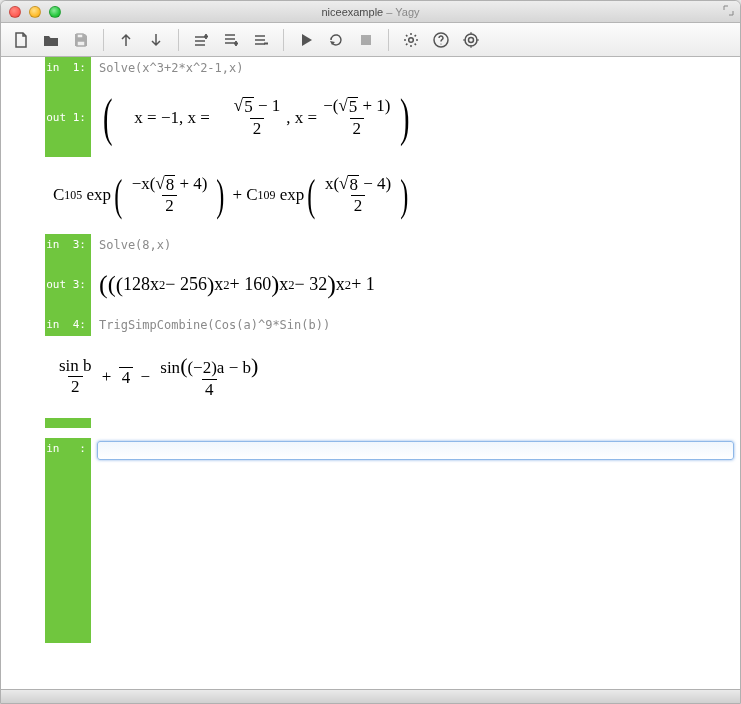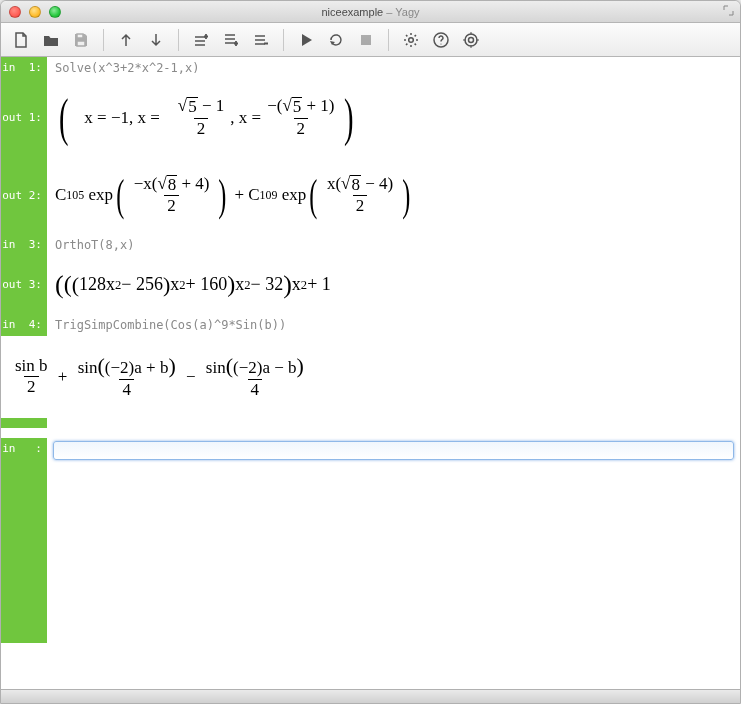--- a/index.html
+++ b/index.html
@@ -66,20 +66,21 @@
   
   .notebook {
     position:absolute;
     top:56px; left:0; right:0; bottom:14px;
     background:#fff;
     overflow-y:auto;
   }
   .row {
     display:flex;
     align-items:stretch;
+    padding-left:44px;
   }
   .gutter {
     width:46px;
     flex:0 0 46px;
     background:#70c63e;
     color:#fff;
     font-family: Menlo, Monaco, monospace;
     font-size:11px;
     text-align:right;
     padding: 4px 5px 4px 0;
@@ -292,41 +293,40 @@
 
   <div class="row">
     <div class="gutter in-label">in  1:</div>
     <div class="cell input-code">Solve(x^3+2*x^2-1,x)</div>
   </div>
   <div class="row">
     <div class="gutter out-label">out 1:</div>
     <div class="cell output-math">
       <span class="math nowrap">
         <span class="bigparen">(</span>
-        <span style="margin:0 12px">x = −1,&nbsp;x =</span>
+        <span style="margin:0 18px">x = −1,&nbsp;x =</span>
         <span class="frac">
           <span class="num"><span class="sqrt">
                 <span class="radicand">5</span>
               </span> − 1</span>
           <span class="den">2</span>
         </span>
         <span>,&nbsp;x =</span>
         <span class="frac">
           <span class="num">−(<span class="sqrt">
                 <span class="radicand">5</span>
               </span> + 1)</span>
           <span class="den">2</span>
         </span>
         <span class="bigparen">)</span>
       </span>
     </div>
   </div>
 
   <div class="row">
-    <div class="gutter out-label">out 2:</div>
     <div class="cell output-math">
       <span class="math nowrap">
         C<sub>105</sub>&nbsp;exp
         <span class="medparen">(</span>
         <span class="frac">
           <span class="num">−x(<span class="sqrt">
                 <span class="radicand">8</span>
               </span> + 4)</span>
           <span class="den">2</span>
         </span>
@@ -339,21 +339,21 @@
               </span> − 4)</span>
           <span class="den">2</span>
         </span>
         <span class="medparen">)</span>
       </span>
     </div>
   </div>
 
   <div class="row">
     <div class="gutter in-label">in  3:</div>
-    <div class="cell input-code">OrthoT(8,x)</div>
+    <div class="cell input-code">Solve(8,x)</div>
   </div>
   <div class="row">
     <div class="gutter out-label">out 3:</div>
     <div class="cell output-math" style="padding:14px 8px">
       <span class="math nowrap" style="font-size:18px">
         <span style="font-size:26px">(</span><span style="font-size:24px">(</span><span style="font-size:22px">(</span>128x<sup>2</sup> − 256<span style="font-size:22px">)</span>x<sup>2</sup> + 160<span style="font-size:24px">)</span>x<sup>2</sup> − 32<span style="font-size:26px">)</span>x<sup>2</sup> + 1
       </span>
     </div>
   </div>
 
@@ -363,21 +363,20 @@
   </div>
   <div class="row">
     <div class="cell output-math">
       <span class="math nowrap">
         <span class="frac">
             <span class="num">sin&nbsp;b</span>
             <span class="den">2</span>
           </span>
         &nbsp;+&nbsp;
         <span class="frac">
-            <span class="num">sin<span style="font-size:22px">(</span>(−2)a + b<span style="font-size:22px">)</span></span>
             <span class="den">4</span>
           </span>
         &nbsp;−&nbsp;
         <span class="frac">
             <span class="num">sin<span style="font-size:22px">(</span>(−2)a − b<span style="font-size:22px">)</span></span>
             <span class="den">4</span>
           </span>
       </span>
     </div>
   </div>

